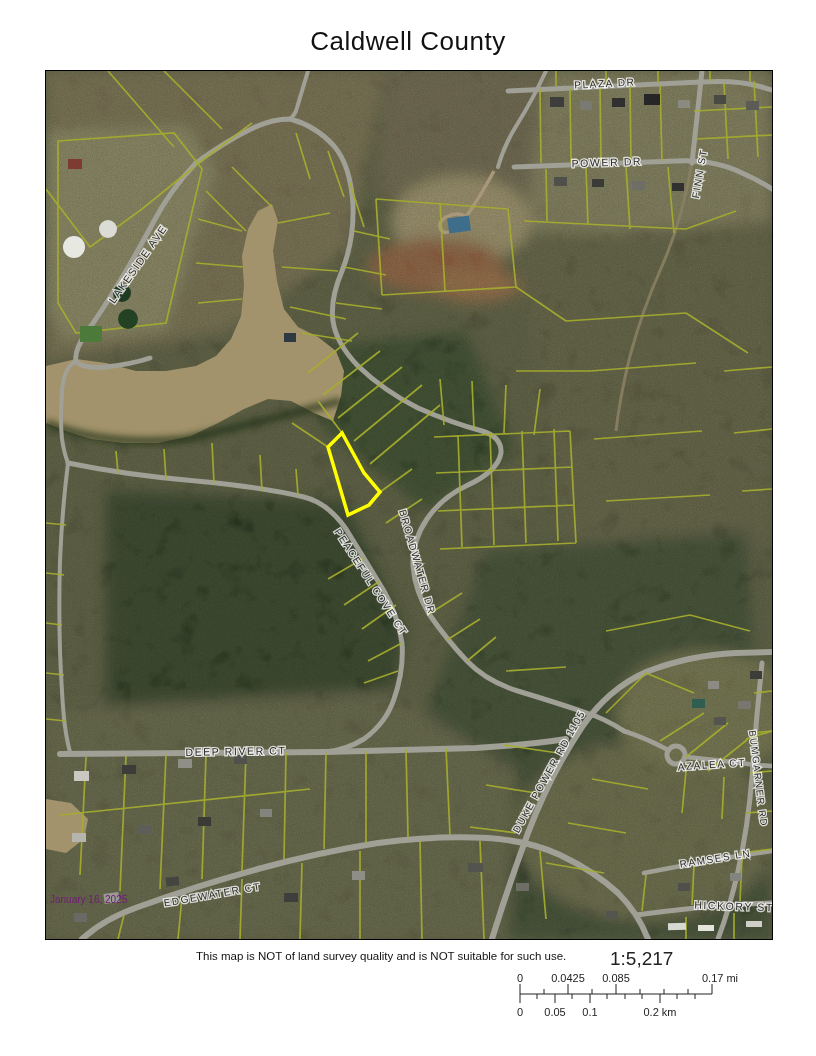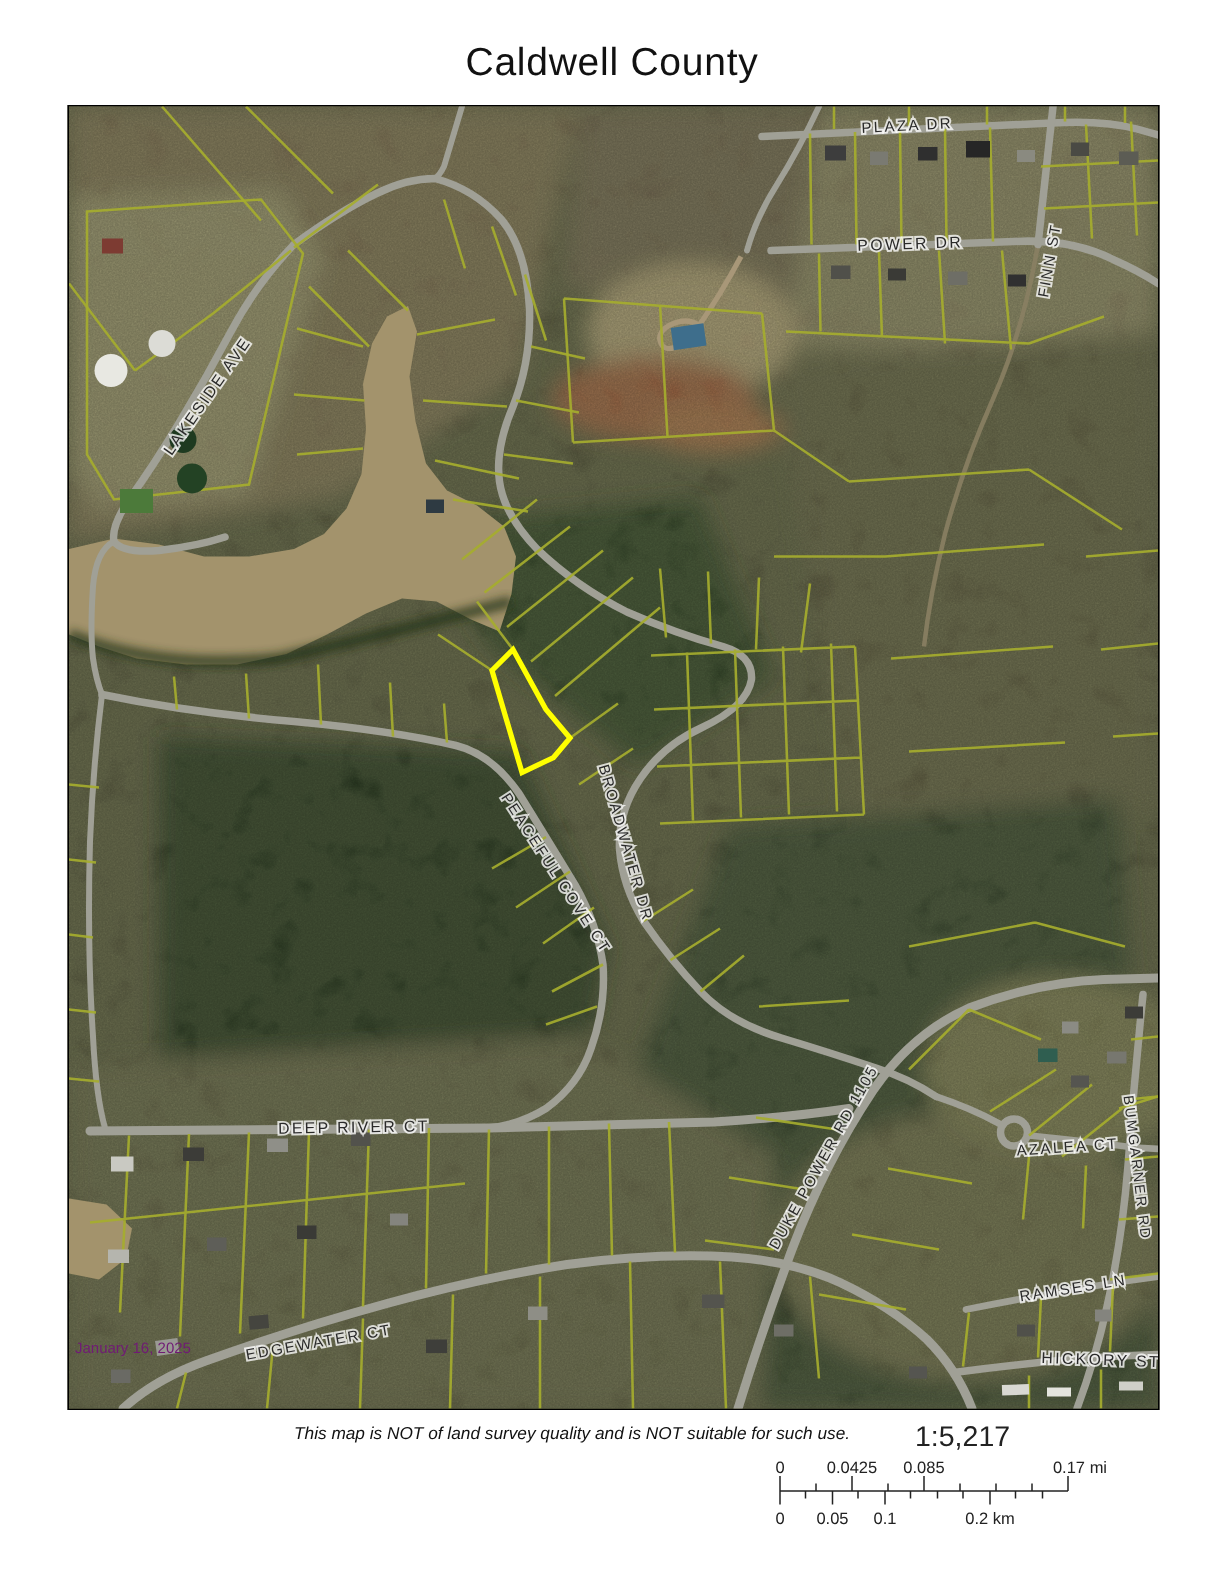--- a/index.html
+++ b/index.html
@@ -1,21 +1,21 @@
 <!DOCTYPE html>
 <html style="--hl: #ffff00; --parcel: #a5ad2e; --road: #a0a096; --water: #a3936c;"><head>
 <meta charset="utf-8">
 <style>
   html,body{margin:0;padding:0;background:#ffffff;}
   body{width:816px;height:1056px;position:relative;font-family:"Liberation Sans",sans-serif;overflow:hidden;}
   .page-title{position:absolute;left:0;top:26px;width:816px;text-align:center;font-size:26px;font-weight:400;color:#111;margin:0;letter-spacing:.5px;}
   .map-frame{position:absolute;left:45px;top:70px;width:726px;height:868px;border:1px solid #000;background:#5f5e44;}
   .map-frame svg{display:block;}
   .footer-date{position:absolute;left:50px;top:894px;font-size:10px;color:#701a75;}
-  .footer-disclaimer{position:absolute;left:196px;top:950px;font-size:11.5px;color:#111;font-style:italic;}
+  .footer-disclaimer{position:absolute;left:196px;top:950px;font-size:11.5px;color:#111;}
   .footer-ratio{position:absolute;left:610px;top:948px;font-size:19px;color:#222;}
   .scalebar{position:absolute;left:505px;top:970px;}
   .scalebar text{font-size:11px;fill:#222;font-family:"Liberation Sans",sans-serif;}
   .scalebar line{stroke:#222;stroke-width:1;}
   .street-label{fill:#2a2a2a;stroke:rgba(255,255,255,0.78);stroke-width:2.6px;paint-order:stroke;letter-spacing:1.6px;font-family:"Liberation Sans",sans-serif;}
   .pc{stroke:var(--parcel);stroke-width:1.7;fill:none;opacity:.92;}
   .rd{stroke:var(--road);fill:none;stroke-linecap:round;stroke-linejoin:round;}
   .terr{stroke:none;}
   .hl{stroke:var(--hl);stroke-width:3.5;fill:none;stroke-linejoin:miter;}
 </style>

